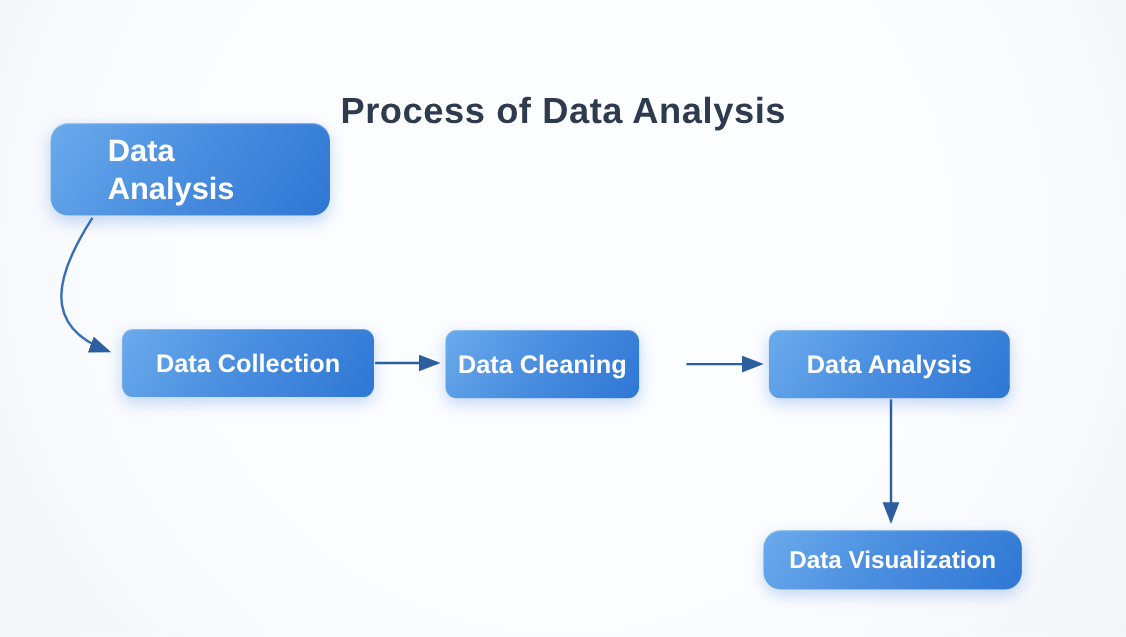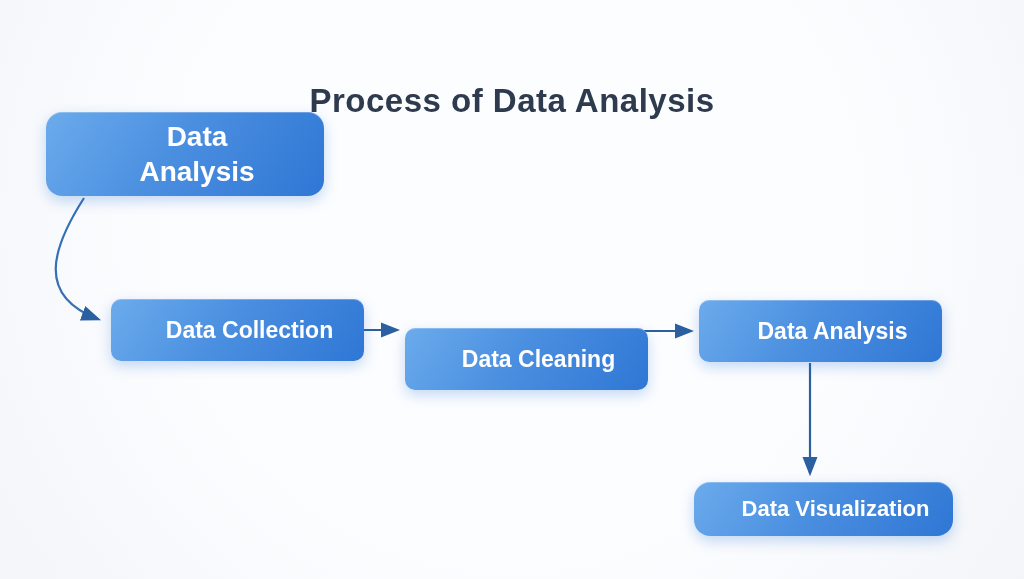--- a/index.html
+++ b/index.html
@@ -24,26 +24,24 @@
     font-weight: 700;
     letter-spacing: 0.5px;
     color: #2e3a4d;
     margin-top: 44px;
   }
   .node {
     position: absolute;
     display: flex;
     align-items: center;
     justify-content: center;
-    text-align: center;
     color: #ffffff;
     font-weight: 700;
     background: linear-gradient(125deg, #6babec 0%, #4b8fe0 45%, #2f77d5 100%);
     box-shadow: 0 5px 14px rgba(47, 119, 213, 0.28), inset 0 1px 0 rgba(255,255,255,0.25);
-    padding-left: 24px;
   }
   .node-start {
     left: 46px;
     top: 112px;
     width: 254px;
     height: 84px;
     border-radius: 16px;
     font-size: 28px;
     line-height: 1.25;
   }
@@ -54,25 +52,24 @@
     left: 111px;
     top: 299px;
     width: 229px;
     height: 62px;
     border-radius: 10px;
     font-size: 23px;
   }
   .node-cleaning {
     left: 405px;
     top: 300px;
-    width: 219px;
+    width: 176px;
     height: 62px;
     border-radius: 10px;
     font-size: 23px;
-    margin-top: 28px;
   }
   .node-analysis {
     left: 699px;
     top: 300px;
     width: 219px;
     height: 62px;
     border-radius: 10px;
     font-size: 23px;
   }
   .node-visualization {

